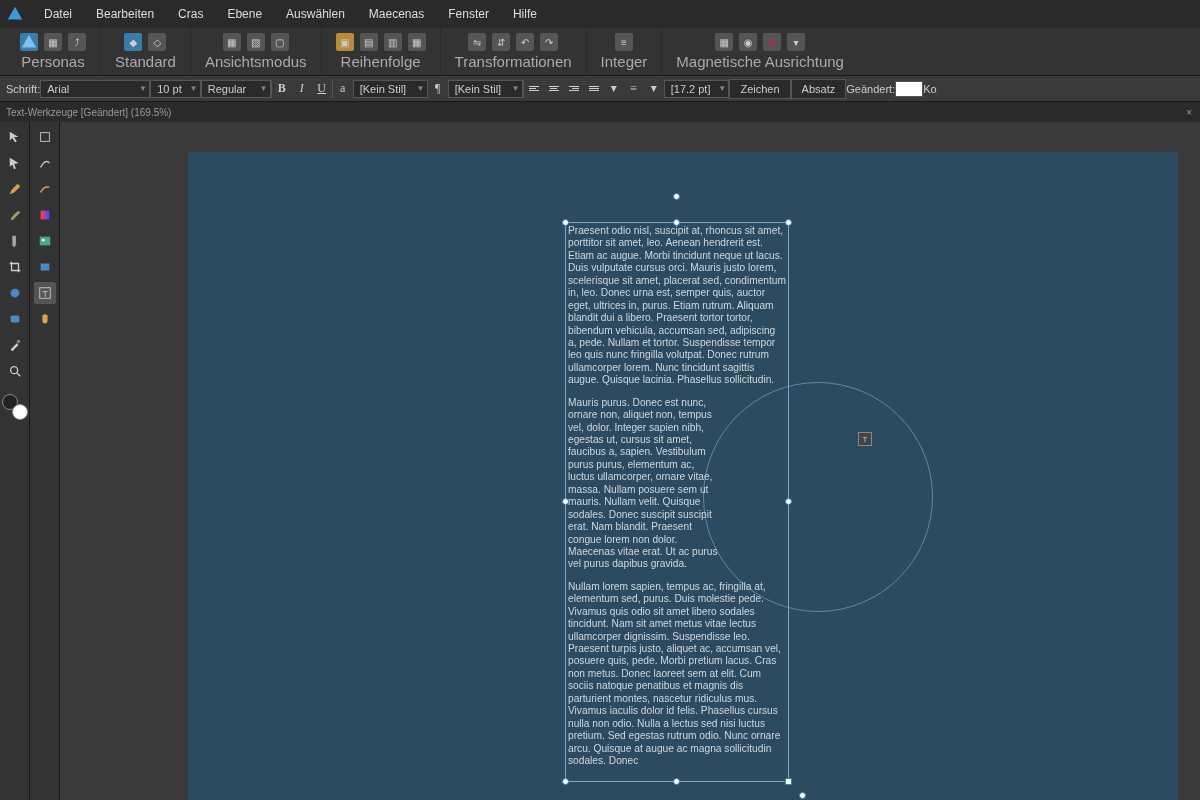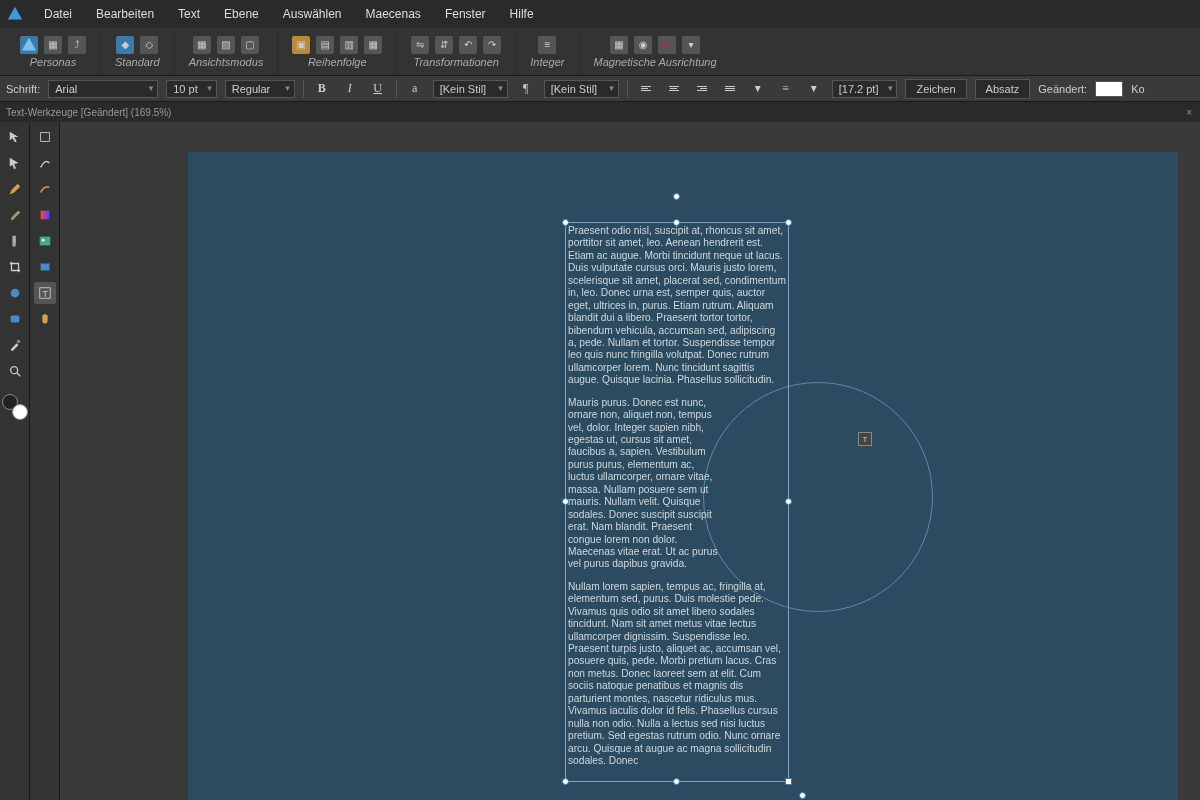--- a/index.html
+++ b/index.html
@@ -7,22 +7,22 @@
 .menubar { background:#2a2a2a; height:28px; display:flex; align-items:center; padding:0 6px; gap:0; }
 .menubar .logo { width:18px; height:18px; margin-right:8px; display:flex; align-items:center; justify-content:center; }
 .menubar .item { padding:6px 12px; color:#ddd; font-size:12px; cursor:pointer; }
 .ribbon { background:#333; height:48px; display:flex; align-items:center; border-bottom:1px solid #1a1a1a; padding:0 6px; }
 .ribbon-group { display:flex; flex-direction:column; align-items:center; padding:0 14px; height:100%; justify-content:center; border-right:1px solid #2a2a2a; }
 .ribbon-group:last-child { border-right:none; }
 .ribbon-icons { display:flex; gap:6px; margin-bottom:2px; }
 .ribbon-icons .ico { width:18px; height:18px; background:#555; border-radius:2px; display:flex; align-items:center; justify-content:center; color:#ccc; font-size:10px; }
 .ribbon-icons .ico.blue { background:#3b7ba8; }
 .ribbon-icons .ico.orange { background:#b88a3b; }
-.ribbon-label { font-size:11px; color:#aaa;font-style:italic; }
-.optbar { background:#3a3a3a; height:26px; display:flex; align-items:center; gap:8px; padding:0 6px; border-bottom:1px solid #1a1a1a; }
+.ribbon-label { font-size:15px; color:#aaa; }
+.optbar { background:#3a3a3a; height:26px; display:flex; align-items:center; padding:0 6px; border-bottom:1px solid #1a1a1a; }
 .optbar label { font-size:11px; color:#ccc; }
 .optbar .sel { background:#2a2a2a; border:1px solid #555; color:#ccc; padding:2px 18px 2px 6px; font-size:11px; position:relative; min-width:50px; }
 .optbar .sel::after { content:"▾"; position:absolute; right:4px; top:2px; font-size:9px; color:#888; }
 .optbar .iconbtn { width:20px; height:20px; display:flex; align-items:center; justify-content:center; color:#ccc; font-size:12px; font-family:serif; cursor:pointer; }
 .optbar .iconbtn.bold { font-weight:bold; }
 .optbar .iconbtn.italic { font-style:italic; }
 .optbar .iconbtn.uline { text-decoration:underline; }
 .optbar .divider { width:1px; height:18px; background:#555; }
 .optbar .btn { background:#2a2a2a; border:1px solid #555; padding:3px 10px; font-size:11px; color:#ccc; cursor:pointer; }
 .optbar .swatch { width:28px; height:16px; background:#fff; border:1px solid #555; }
@@ -53,21 +53,21 @@
 <body>
 
 <div class="menubar">
   <div class="logo">
     <svg viewBox="0 0 20 20">
         <path d="M2 16 L10 2 L18 16 Z" fill="#3b9bd8"></path>
       </svg>
   </div>
   <div class="item">Datei</div>
   <div class="item">Bearbeiten</div>
-  <div class="item">Text</div>
+  <div class="item">Cras</div>
   <div class="item">Ebene</div>
   <div class="item">Auswählen</div>
   <div class="item">Maecenas</div>
   <div class="item">Fenster</div>
   <div class="item">Hilfe</div>
 </div>
 
 <div class="ribbon">
   <div class="ribbon-group">
     <div class="ribbon-icons">

